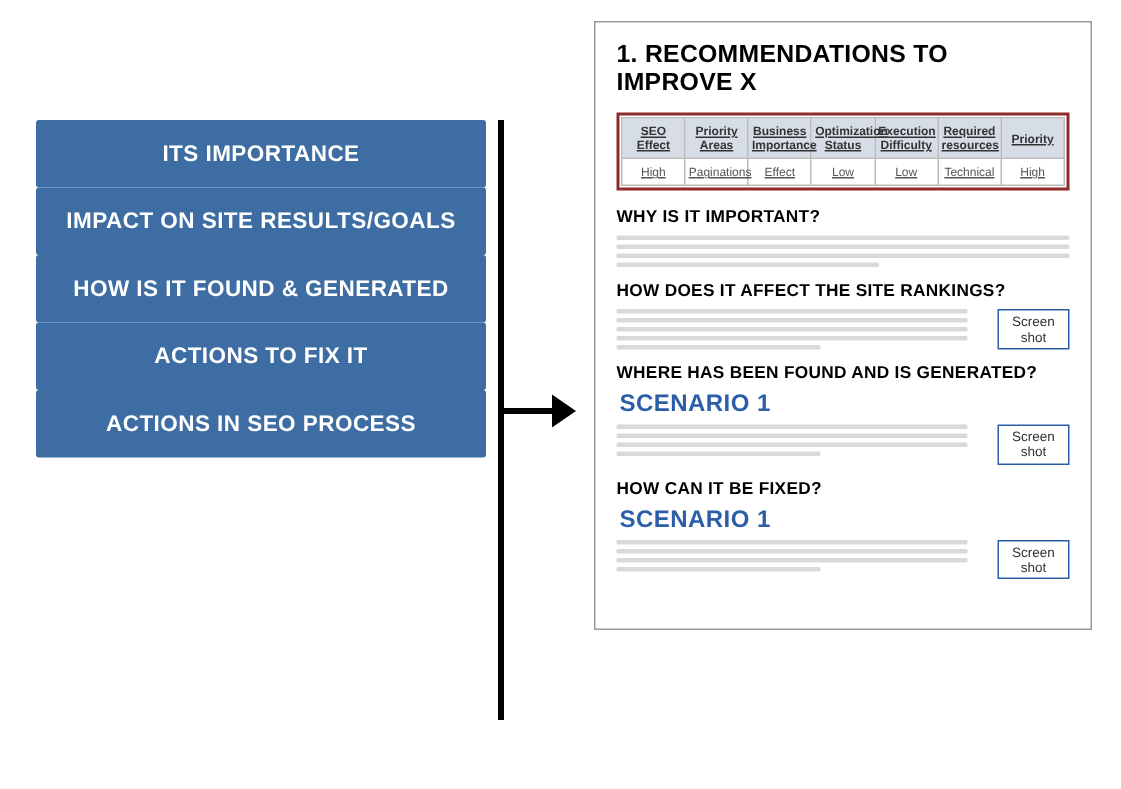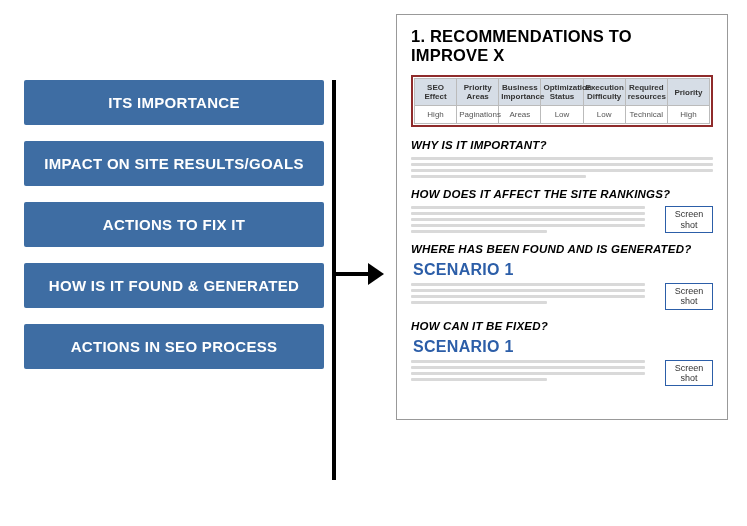--- a/index.html
+++ b/index.html
@@ -1,48 +1,48 @@
 <!DOCTYPE html>
 <html><head>
 <meta charset="utf-8">
 <style>
   *{box-sizing:border-box;margin:0;padding:0;}
   body{font-family:Arial,Helvetica,sans-serif;background:#fff;width:747px;height:526px;position:relative;}
   .stage{position:relative;width:747px;height:526px;padding:20px 18px;}
-  .left-col{position:absolute;left:24px;top:80px;width:300px;display:flex;flex-direction:column;gap:16px;}
+  .left-col{position:absolute;left:24px;top:80px;width:300px;display:flex;flex-direction:column;}
   .bar{background:#3E6DA3;color:#fff;font-weight:700;font-size:15px;letter-spacing:.3px;text-align:center;padding:14px 10px;border-radius:2px;}
   .arrow-wrap{position:absolute;left:332px;top:80px;width:54px;height:400px;}
   .vbar{position:absolute;left:0;top:0;width:4px;height:400px;background:#000;}
   .arrow-shaft{position:absolute;top:192px;left:4px;width:34px;height:4px;background:#000;}
   .arrow-head{position:absolute;top:183px;left:36px;width:0;height:0;border-left:16px solid #000;border-top:11px solid transparent;border-bottom:11px solid transparent;}
   .doc{position:absolute;left:396px;top:14px;width:332px;height:406px;border:1px solid #999;background:#fff;padding:12px 14px 10px 14px;overflow:hidden;}
   .doc-title{font-weight:800;font-size:16.5px;letter-spacing:.2px;margin-bottom:10px;}
   .tbl-wrap{border:2px solid #8f2b2b;padding:1px;margin-bottom:12px;}
   table{width:100%;border-collapse:collapse;font-size:8px;table-layout:fixed;}
-  th,td{border:1px solid #bbb;text-align:center;padding:4px 2px;color:#555;}
+  th,td{border:1px solid #bbb;text-align:center;padding:4px 2px;color:#555;text-decoration:underline;}
   th{background:#d6dde6;font-weight:700;color:#333;}
-  .sec-h{font-weight:800;font-size:11.5px;margin:2px 0 6px 0;letter-spacing:.2px;font-style:italic;}
+  .sec-h{font-weight:800;font-size:11.5px;margin:2px 0 6px 0;letter-spacing:.2px;}
   .lines{display:flex;flex-direction:column;gap:3px;margin-bottom:10px;}
   .line{height:3px;background:#d9d9d9;border-radius:1px;}
   .line.short{width:58%;}
   .row-with-shot{display:flex;gap:20px;align-items:stretch;margin-bottom:10px;}
   .row-with-shot .lines{flex:1;margin-bottom:0;}
   .shot{width:48px;border:1px solid #2c5ea8;display:flex;flex-direction:column;align-items:center;justify-content:center;font-size:9px;color:#333;line-height:1.15;padding:2px;}
   .scenario{color:#2c5ea8;font-weight:800;font-size:16px;margin:0 0 4px 2px;letter-spacing:.3px;}
 </style>
 </head>
 <body>
 
 <div class="stage">
 
   <div class="left-col">
     <div class="bar">ITS IMPORTANCE</div>
     <div class="bar">IMPACT ON SITE RESULTS/GOALS</div>
+    <div class="bar">HOW IS IT FOUND &amp; GENERATED</div>
     <div class="bar">ACTIONS TO FIX IT</div>
-    <div class="bar">HOW IS IT FOUND &amp; GENERATED</div>
     <div class="bar">ACTIONS IN SEO PROCESS</div>
   </div>
 
   <div class="arrow-wrap">
     <div class="vbar"></div>
     <div class="arrow-shaft"></div>
     <div class="arrow-head"></div>
   </div>
 
   <div class="doc">
@@ -58,21 +58,21 @@
             <th>Optimization Status</th>
             <th>Execution Difficulty</th>
             <th>Required resources</th>
             <th>Priority</th>
           </tr>
         </thead>
         <tbody>
           <tr>
             <td>High</td>
             <td>Paginations</td>
-            <td>Areas</td>
+            <td>Effect</td>
             <td>Low</td>
             <td>Low</td>
             <td>Technical</td>
             <td>High</td>
           </tr>
         </tbody>
       </table>
     </div>
 
     <div class="sec-h">WHY IS IT IMPORTANT?</div>

